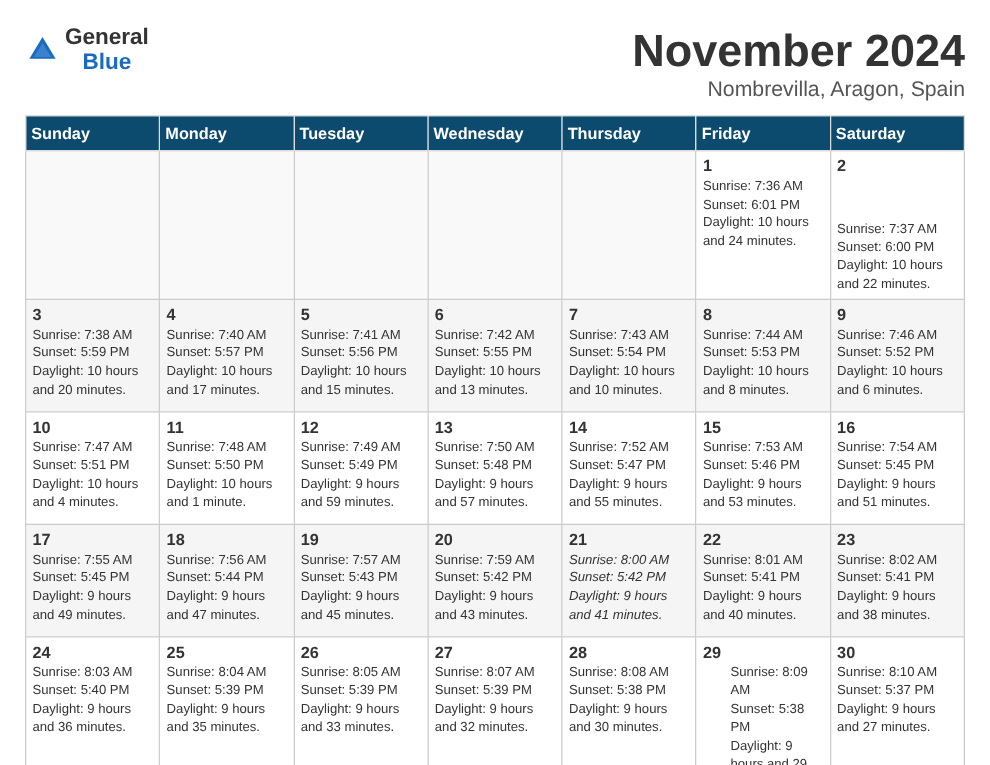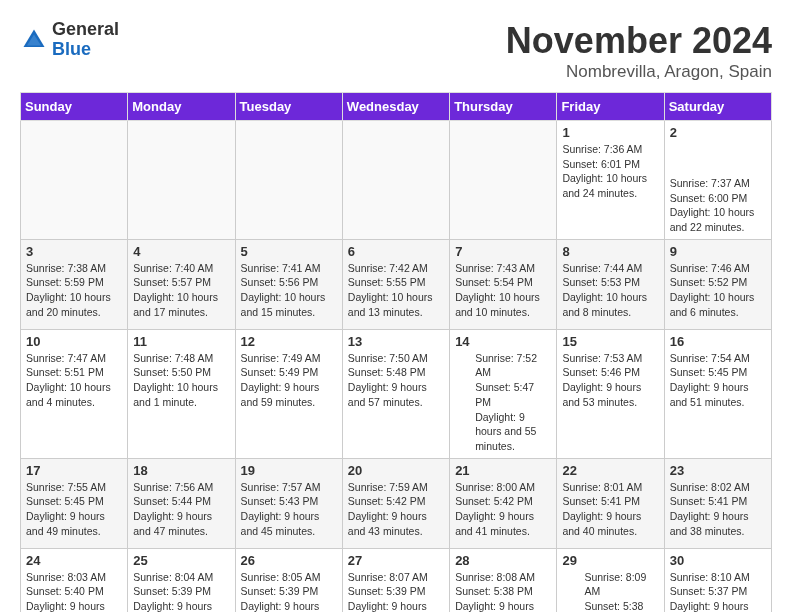--- a/index.html
+++ b/index.html
@@ -28,20 +28,21 @@
     }
     .logo-general {
       font-size: 18px;
       font-weight: bold;
       color: #333;
     }
     .logo-blue {
       font-size: 18px;
       font-weight: bold;
       color: #1a6bbf;
+      text-align: center;
     }
     .logo-icon {
       width: 28px;
       height: 28px;
       margin-right: 4px;
     }
     .title-area {
       text-align: right;
     }
     .month-title {
@@ -52,21 +53,21 @@
     .location {
       font-size: 17px;
       color: #555;
     }
     table {
       width: 100%;
       border-collapse: collapse;
       table-layout: fixed;
     }
     th {
-      background-color: #6d28d9;
+      background-color: #0c4a6e;
       color: white;
       padding: 6px 4px;
       font-size: 13px;
       text-align: left;
       border: 1px solid #ddd;
     }
     td {
       border: 1px solid #ccc;
       vertical-align: top;
       padding: 4px 5px;
@@ -209,21 +210,21 @@
 Daylight: 9 hours and 59 minutes.</div>
         </td>
         <td>
           <span class="day-num">13</span>
           <div class="day-info" style="white-space: pre-line;">Sunrise: 7:50 AM
 Sunset: 5:48 PM
 Daylight: 9 hours and 57 minutes.</div>
         </td>
         <td>
           <span class="day-num">14</span>
-          <div class="day-info" style="white-space: pre-line; margin-left: 20px;">Sunrise: 7:52 AM
+          <div class="day-info" style="white-space: pre-line;">Sunrise: 7:52 AM
 Sunset: 5:47 PM
 Daylight: 9 hours and 55 minutes.</div>
         </td>
         <td>
           <span class="day-num">15</span>
           <div class="day-info" style="white-space: pre-line;">Sunrise: 7:53 AM
 Sunset: 5:46 PM
 Daylight: 9 hours and 53 minutes.</div>
         </td>
         <td>
@@ -253,21 +254,21 @@
 Daylight: 9 hours and 45 minutes.</div>
         </td>
         <td>
           <span class="day-num">20</span>
           <div class="day-info" style="white-space: pre-line;">Sunrise: 7:59 AM
 Sunset: 5:42 PM
 Daylight: 9 hours and 43 minutes.</div>
         </td>
         <td>
           <span class="day-num">21</span>
-          <div class="day-info" style="white-space: pre-line;">Sunrise: 8:00 AM
+          <div class="day-info" style="white-space: pre-line; font-style: italic;">Sunrise: 8:00 AM
 Sunset: 5:42 PM
 Daylight: 9 hours and 41 minutes.</div>
         </td>
         <td>
           <span class="day-num">22</span>
           <div class="day-info" style="white-space: pre-line;">Sunrise: 8:01 AM
 Sunset: 5:41 PM
 Daylight: 9 hours and 40 minutes.</div>
         </td>
         <td>

